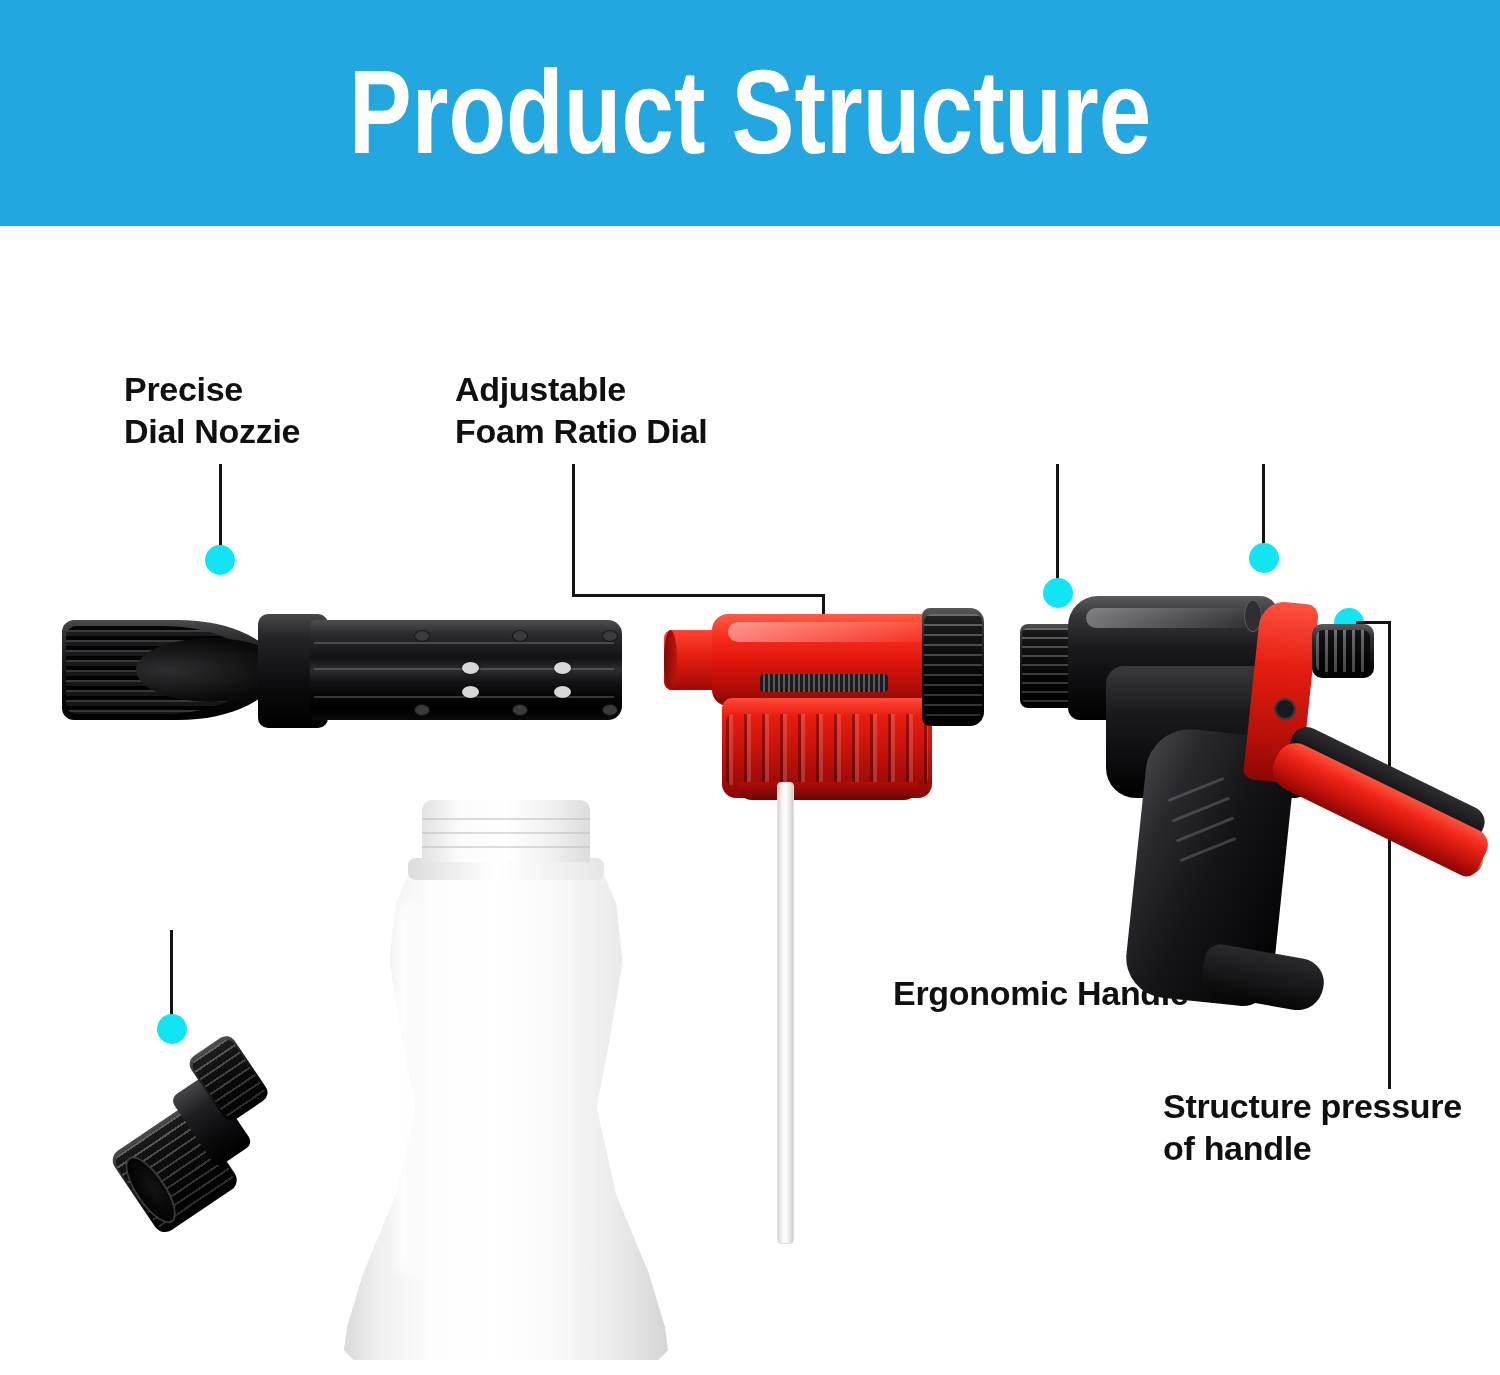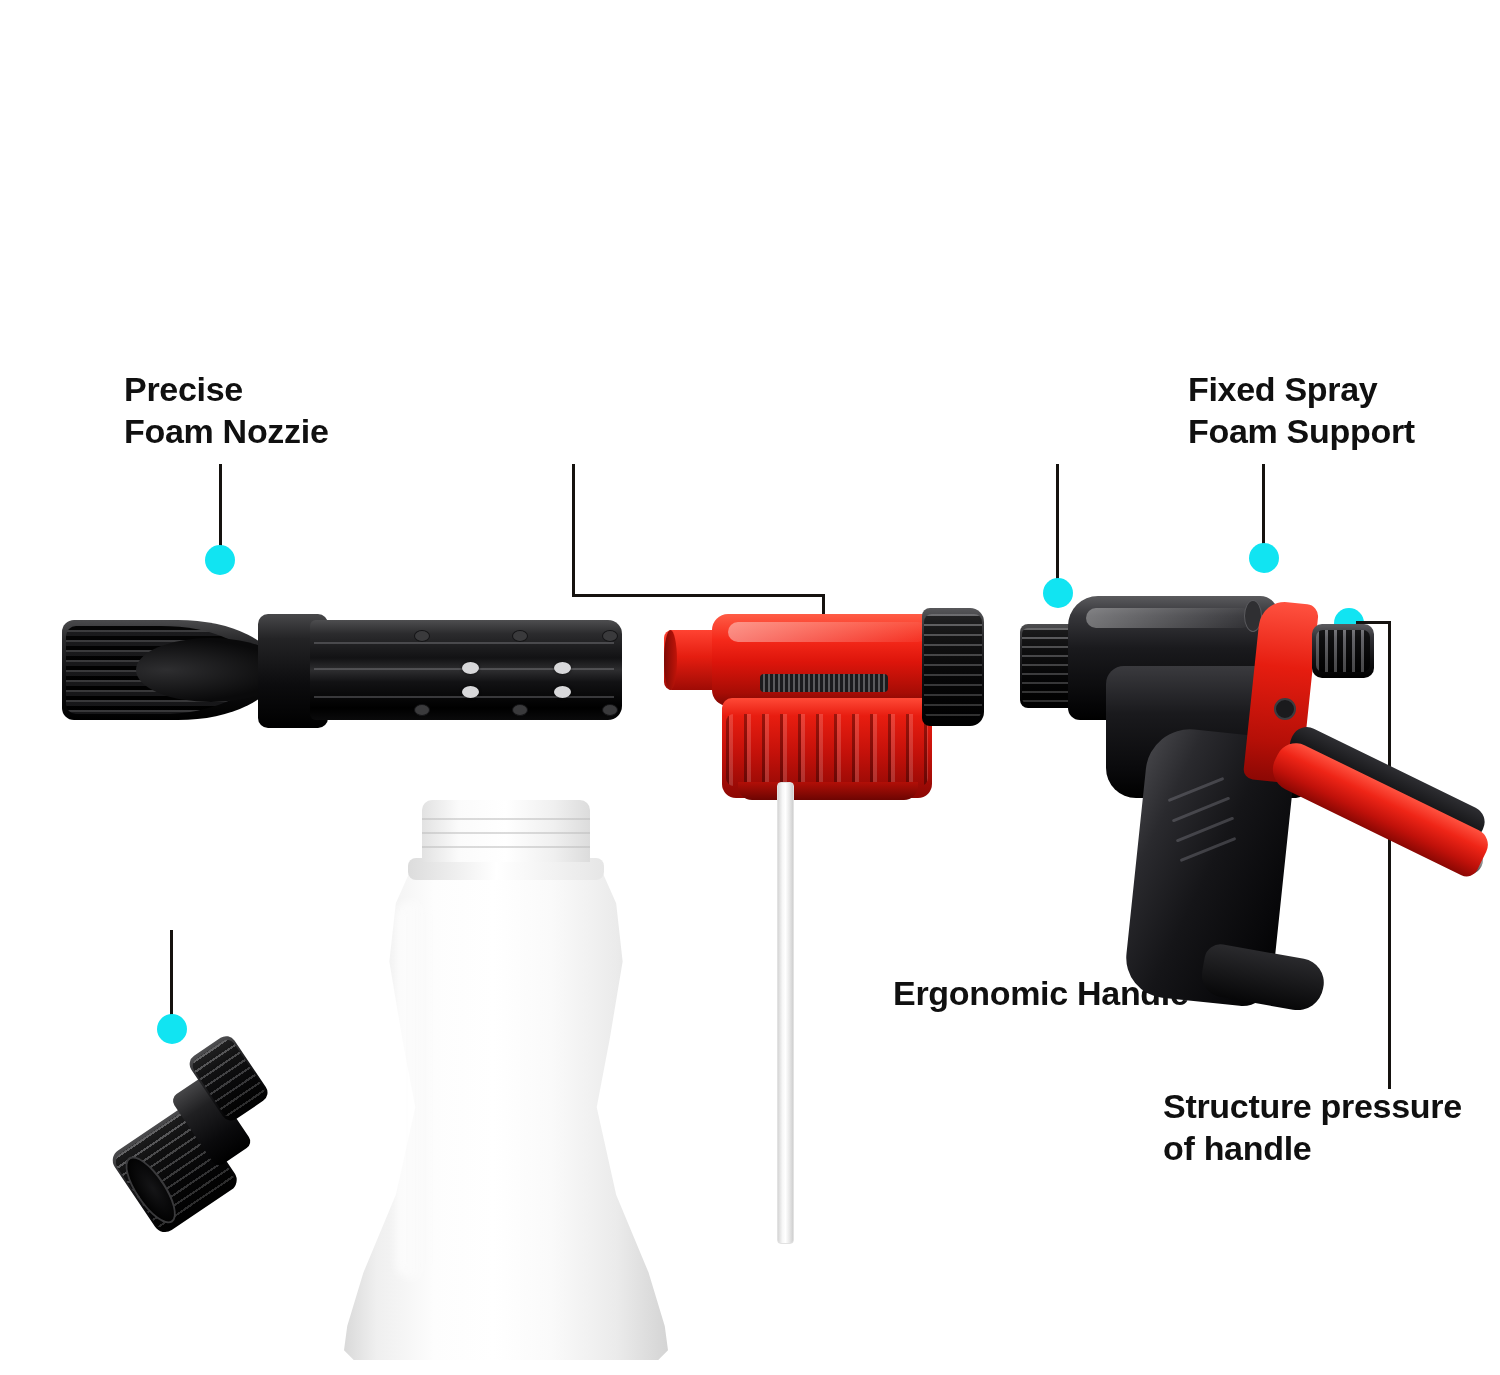--- a/index.html
+++ b/index.html
@@ -477,28 +477,31 @@
       rgba(220,220,225,.30) 0px, rgba(220,220,225,.30) 3px,
       rgba(0,0,0,.7) 3px, rgba(0,0,0,.7) 9px);
     border-radius: 7px;
   }
 </style>
 </head>
 <body>
 
 <div id="page">
 
+  <div id="header-banner">
+    <div id="header-title">Product Structure</div>
+  </div>
 
   <div class="callout-label" style="left:124px; top:368px;">Precise
-Foam Nozzie</div>
-
-
-
-  <div class="callout-label" style="left:1188px; top:368px;">Fixed Spray
-Foam Support</div>
+Dial Nozzie</div>
+
+  <div class="callout-label" style="left:455px; top:368px;">Adjustable
+Foam Ratio Dial</div>
+
+
 
 
   <div class="callout-label" style="left:893px; top:972px;">Ergonomic Handle</div>
 
   <div class="callout-label" style="left:1163px; top:1085px;">Structure pressure
 of handle</div>
 
   <div class="leader-v" style="left:219px; top:464px; height:88px;"></div>
   <div class="dot" style="left:205px; top:545px;"></div>
 

